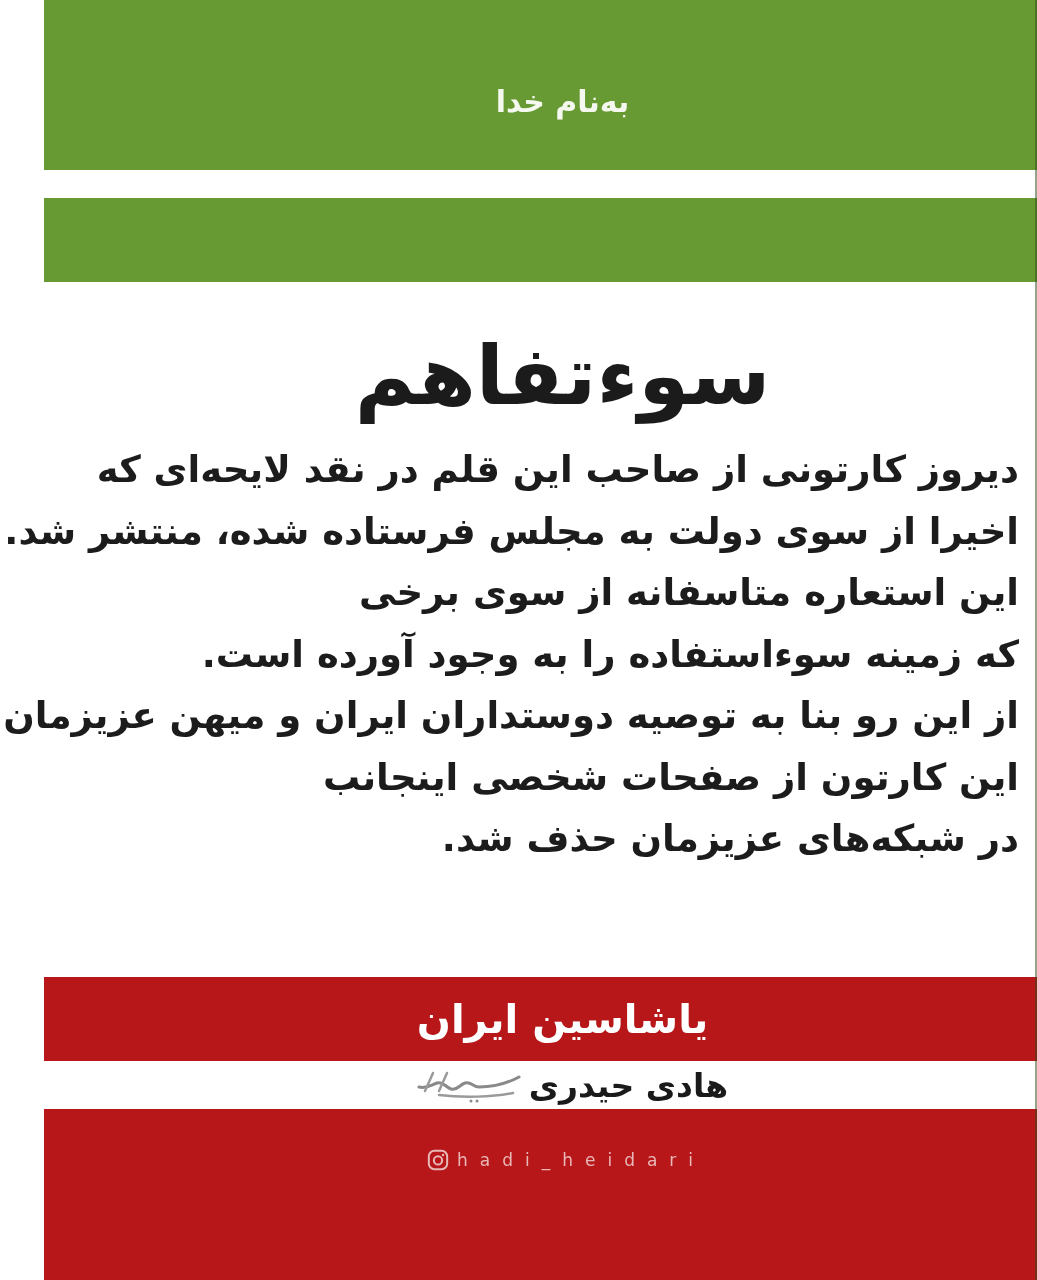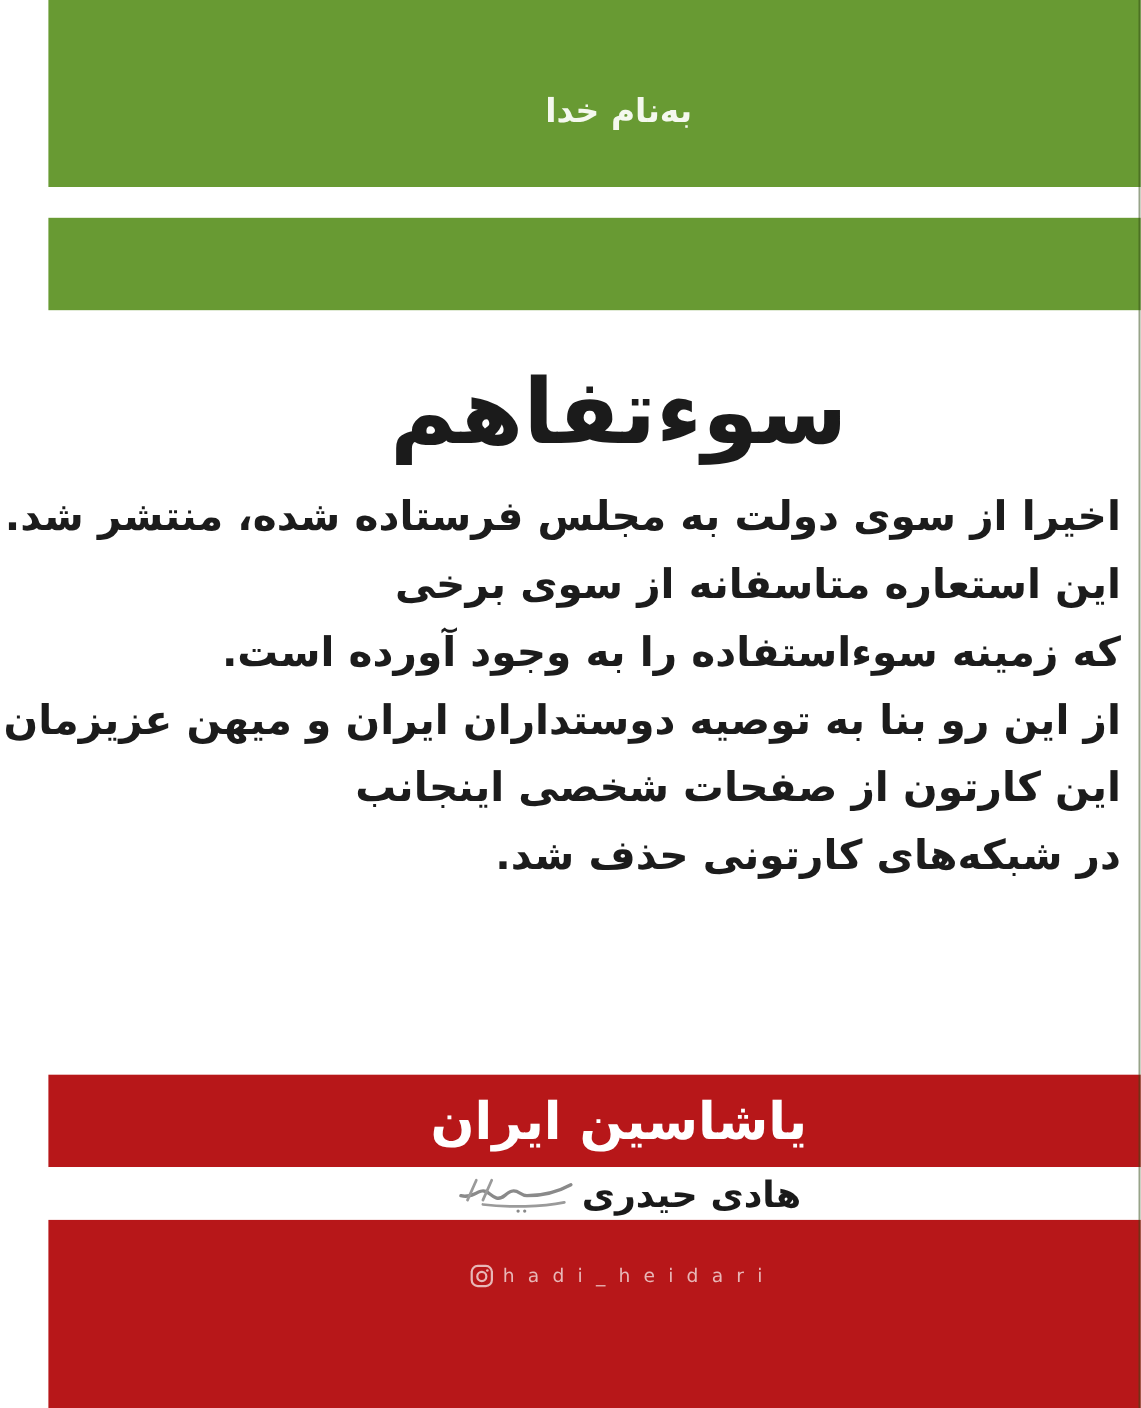--- a/index.html
+++ b/index.html
@@ -32,21 +32,21 @@
     line-height: 110px;
   }
   .body-text {
     position: absolute; top: 140px; right: 62px; width: 920px;
     direction: rtl; text-align: right;
     font-size: 37px; font-weight: bold; color: #1c1c1c;
     line-height: 61.5px;
   }
   .body-line { display: block; white-space: nowrap; }
   .slogan {
-    color: #ffffff; font-size: 47px; font-weight: bold; direction: rtl;
+    color: #ffffff; font-size: 40px; font-weight: bold; direction: rtl;
   }
   .sig-wrap { display: flex; align-items: center; direction: rtl; gap: 6px; margin-left: 16px; }
   .author { font-size: 33px; font-weight: bold; color: #1a1a1a; direction: rtl; }
   .signature { width: 110px; height: 40px; }
   .insta {
     position: absolute; top: 40px; left: 383px;
     display: flex; align-items: center; gap: 8px;
   }
   .insta-icon { width: 22px; height: 22px; }
   .handle {
@@ -60,26 +60,27 @@
 
 <div class="band green top-green">
   <div class="bismillah">به‌نام خدا</div>
 </div>
 <div class="band white top-white"></div>
 <div class="band green mid-green"></div>
 
 <div class="band white content">
   <div class="headline">سوءتفاهم</div>
   <div class="body-text">
+    <span class="body-line">دیروز کارتونی از صاحب این قلم  در نقد لایحه‌ای که</span>
     <span class="body-line">اخیرا از سوی دولت به مجلس فرستاده شده، منتشر شد.</span>
     <span class="body-line">این استعاره متاسفانه از سوی برخی</span>
     <span class="body-line">که زمینه سوءاستفاده را به وجود آورده است.</span>
     <span class="body-line">از این رو بنا به توصیه دوستداران ایران و میهن عزیزمان</span>
     <span class="body-line">این کارتون از صفحات شخصی اینجانب</span>
-    <span class="body-line">در شبکه‌های کارتونی حذف شد.</span>
+    <span class="body-line">در شبکه‌های عزیزمان حذف شد.</span>
   </div>
 </div>
 
 <div class="band red red-title">
   <div class="slogan">یاشاسین ایران</div>
 </div>
 
 <div class="band white sig-band">
   <div class="sig-wrap">
     <span class="author">هادی حیدری</span>

